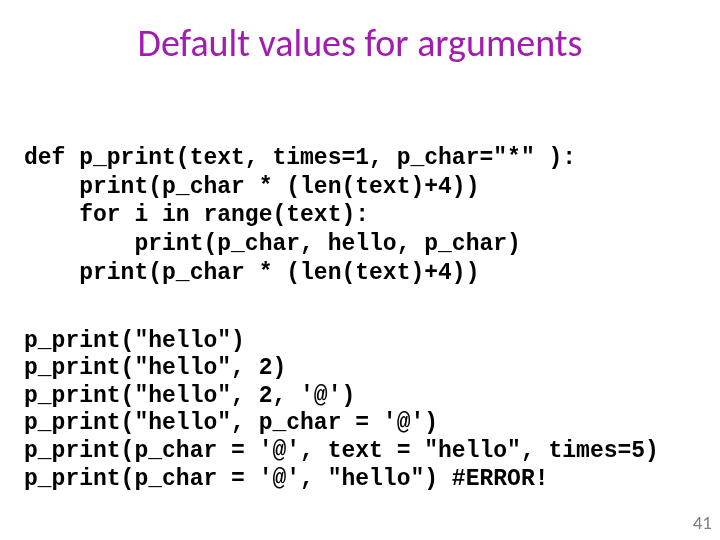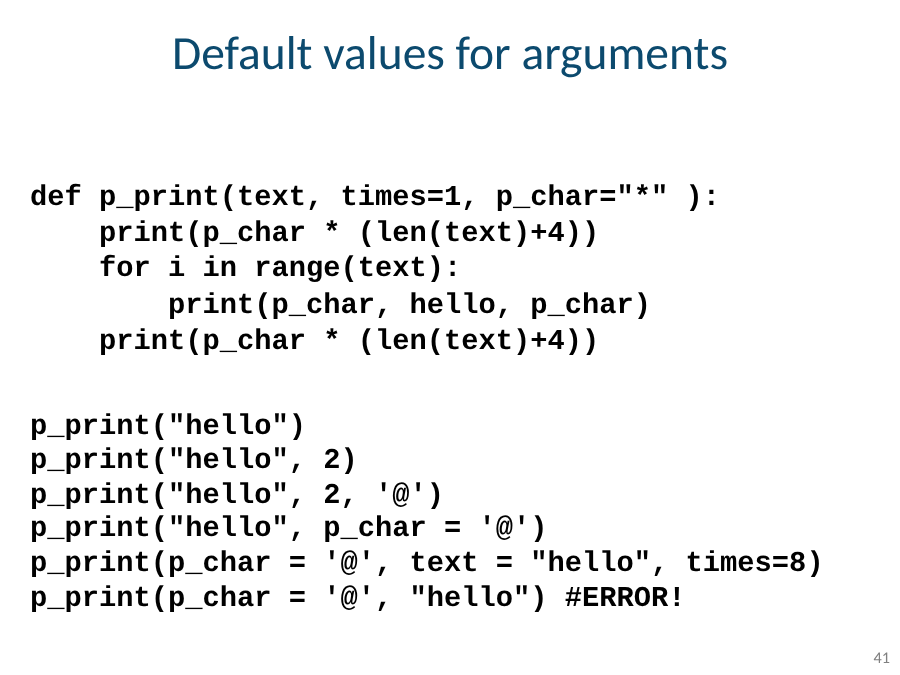--- a/index.html
+++ b/index.html
@@ -19,21 +19,21 @@
     box-sizing: border-box;
   }
   .title {
     position: absolute;
     top: 20px;
     left: 0;
     right: 0;
     text-align: center;
     font-size: 38px;
     font-weight: 400;
-    color: #0c4a6e;
+    color: #a21caf;
     font-family: Calibri, Arial, sans-serif;
   }
   .code-block {
     position: absolute;
     top: 115px;
     left: 24px;
     font-family: "Courier New", Courier, monospace;
     font-size: 23px;
     line-height: 1.25;
     white-space: pre;
@@ -48,21 +48,21 @@
     font-size: 23px;
     line-height: 1.2;
     white-space: pre;
     color: #000000;
     font-weight: bold;
   }
   .page-num {
     position: absolute;
     right: 8px;
     bottom: 6px;
-    font-size: 13px;
+    font-size: 19px;
     color: #808080;
     font-family: Calibri, Arial, sans-serif;
   }
 </style>
 </head>
 <body>
 
 <div class="slide">
 
   <div class="title">Default values for arguments</div>
@@ -73,19 +73,19 @@
 <span>    for i in range(text):</span>
 <span>        print(p_char, hello, p_char)</span>
 <span>    print(p_char * (len(text)+4))</span>
 </div>
 
   <div class="call-block">
 <span>p_print("hello")</span>
 <span>p_print("hello", 2)</span>
 <span>p_print("hello", 2, '@')</span>
 <span>p_print("hello", p_char = '@')</span>
-<span>p_print(p_char = '@', text = "hello", times=8)</span>
+<span>p_print(p_char = '@', text = "hello", times=5)</span>
 <span>p_print(p_char = '@', "hello") #ERROR!</span>
 </div>
 
   <div class="page-num">41</div>
 
 </div>
 
 </body></html>

